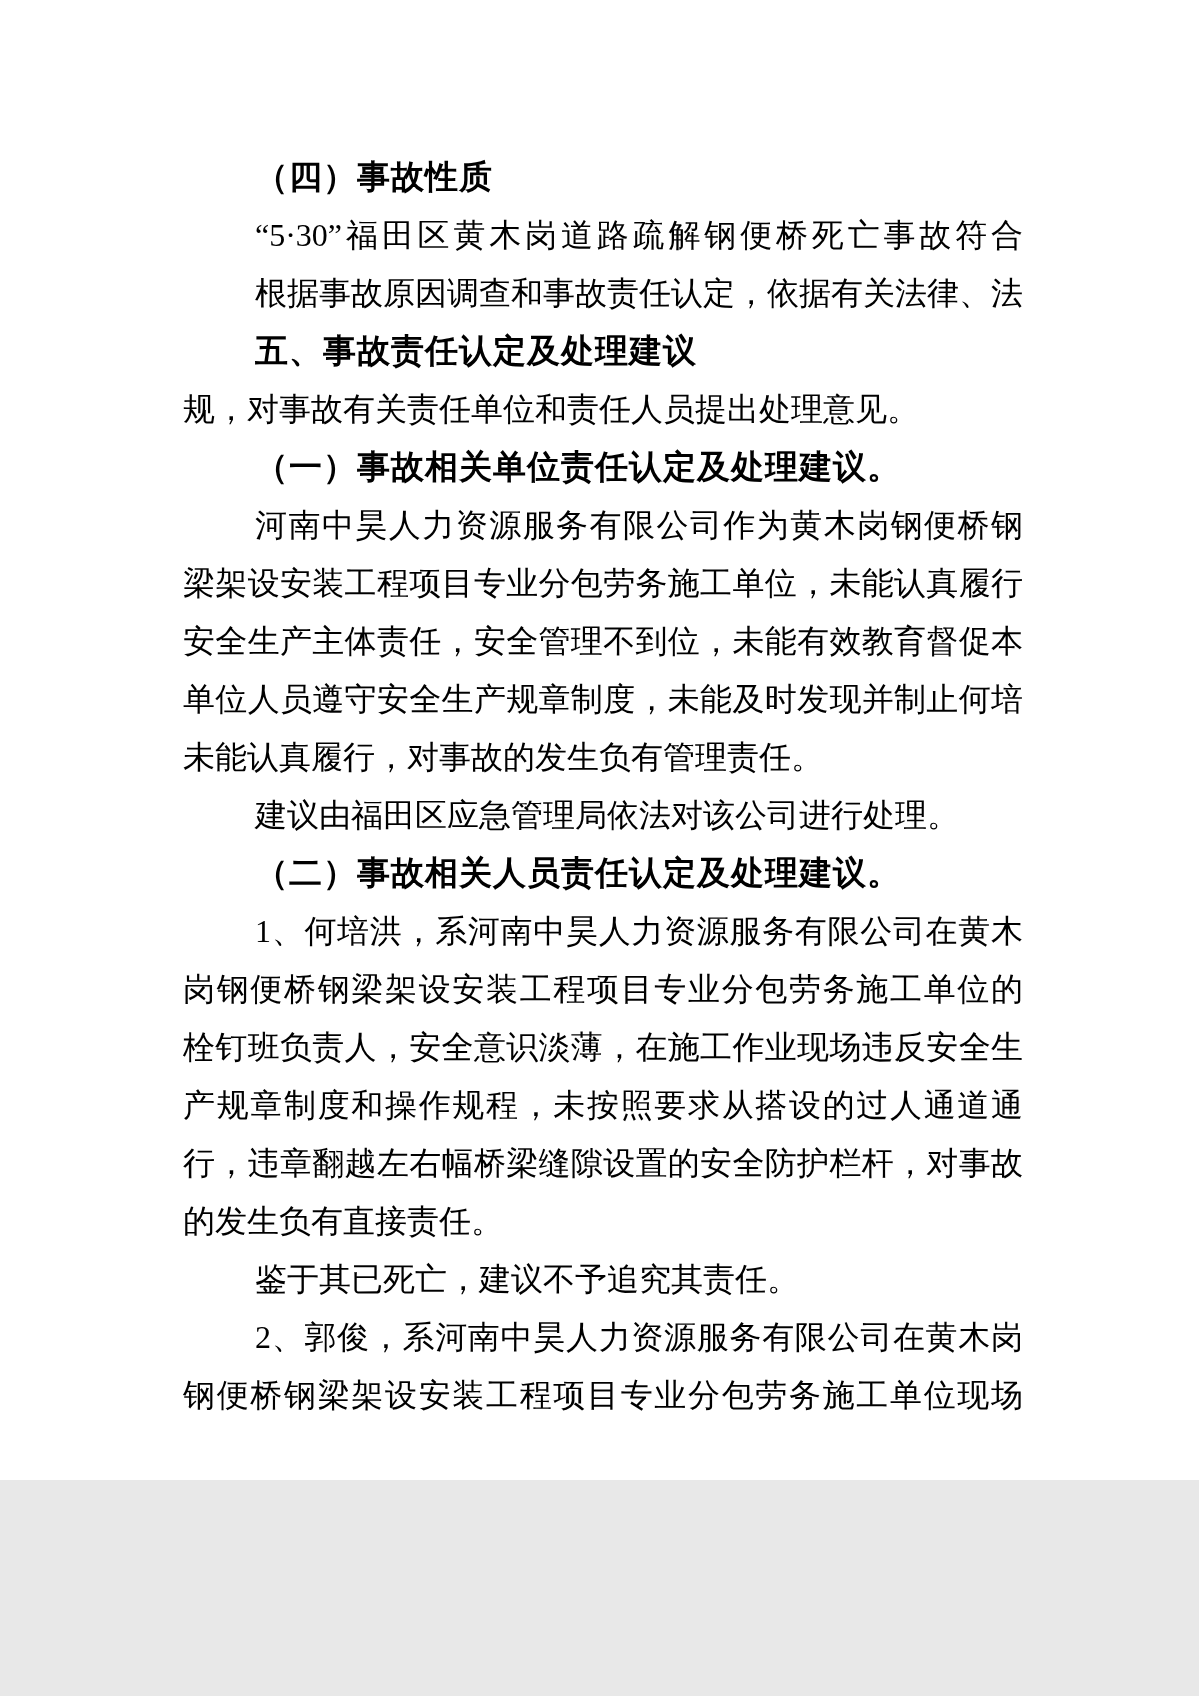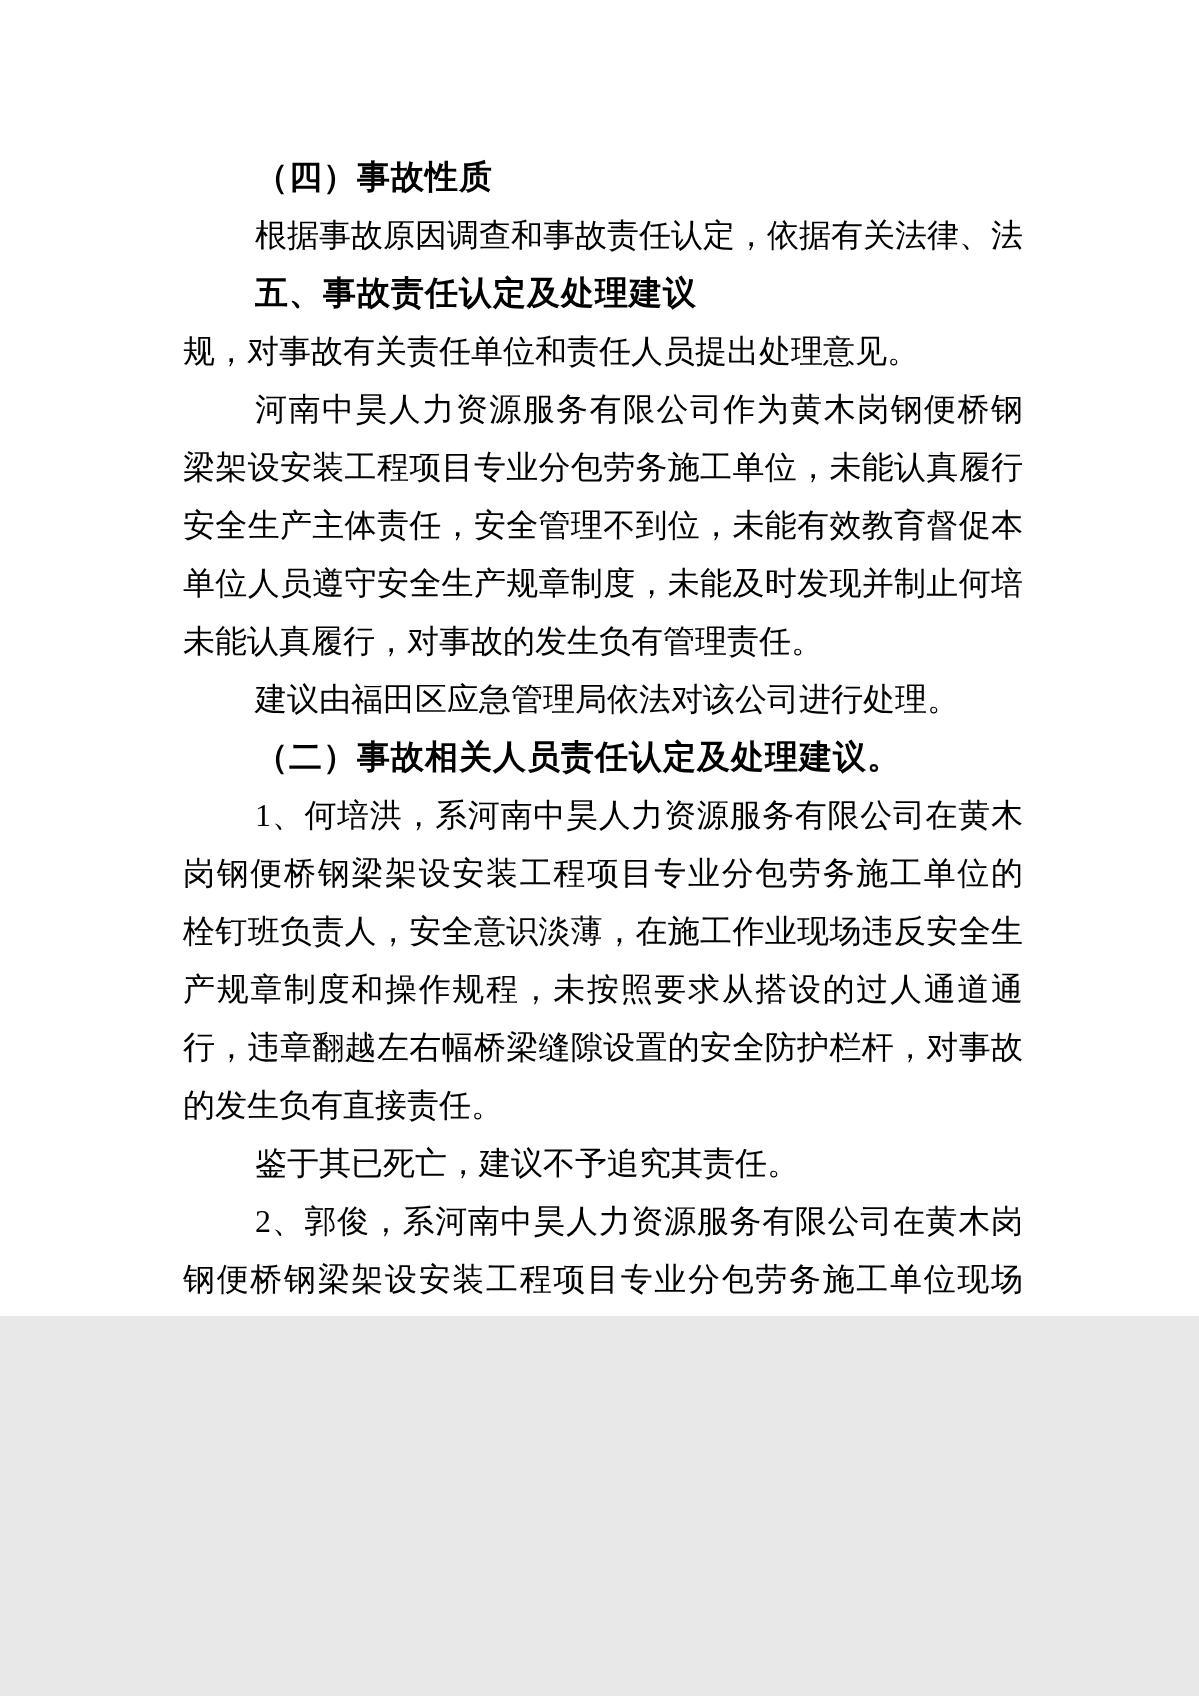--- a/index.html
+++ b/index.html
@@ -7,21 +7,21 @@
     --text: #000000;
   }
   html, body {
     margin: 0;
     padding: 0;
     background: #e8e8e8;
   }
   .page {
     position: relative;
     width: 1199px;
-    height: 1316px;
+    height: 1480px;
     margin: 0 auto;
     background: var(--bg);
     overflow: hidden;
   }
   .text-block {
     position: absolute;
     left: 183px;
     top: 148px;
     width: 840px;
   }
@@ -59,23 +59,25 @@
     font-family: "Liberation Serif", "DejaVu Serif", serif;
     color: var(--text);
   }
 </style>
 </head>
 <body>
 
 <div class="page">
   <div class="text-block" id="doc-lines">
       <div class="line heading indent">（四）事故性质</div>
+      <div class="line indent justify">“5·30”福田区黄木岗道路疏解钢便桥死亡事故符合</div>
       <div class="line indent justify">根据事故原因调查和事故责任认定，依据有关法律、法</div>
       <div class="line heading indent">五、事故责任认定及处理建议</div>
       <div class="line">规，对事故有关责任单位和责任人员提出处理意见。</div>
+      <div class="line heading indent">（一）事故相关单位责任认定及处理建议。</div>
       <div class="line indent justify">河南中昊人力资源服务有限公司作为黄木岗钢便桥钢</div>
       <div class="line justify">梁架设安装工程项目专业分包劳务施工单位，未能认真履行</div>
       <div class="line justify">安全生产主体责任，安全管理不到位，未能有效教育督促本</div>
       <div class="line justify">单位人员遵守安全生产规章制度，未能及时发现并制止何培</div>
       <div class="line">未能认真履行，对事故的发生负有管理责任。</div>
       <div class="line indent">建议由福田区应急管理局依法对该公司进行处理。</div>
       <div class="line heading indent">（二）事故相关人员责任认定及处理建议。</div>
       <div class="line indent justify">1、何培洪，系河南中昊人力资源服务有限公司在黄木</div>
       <div class="line justify">岗钢便桥钢梁架设安装工程项目专业分包劳务施工单位的</div>
       <div class="line justify">栓钉班负责人，安全意识淡薄，在施工作业现场违反安全生</div>

